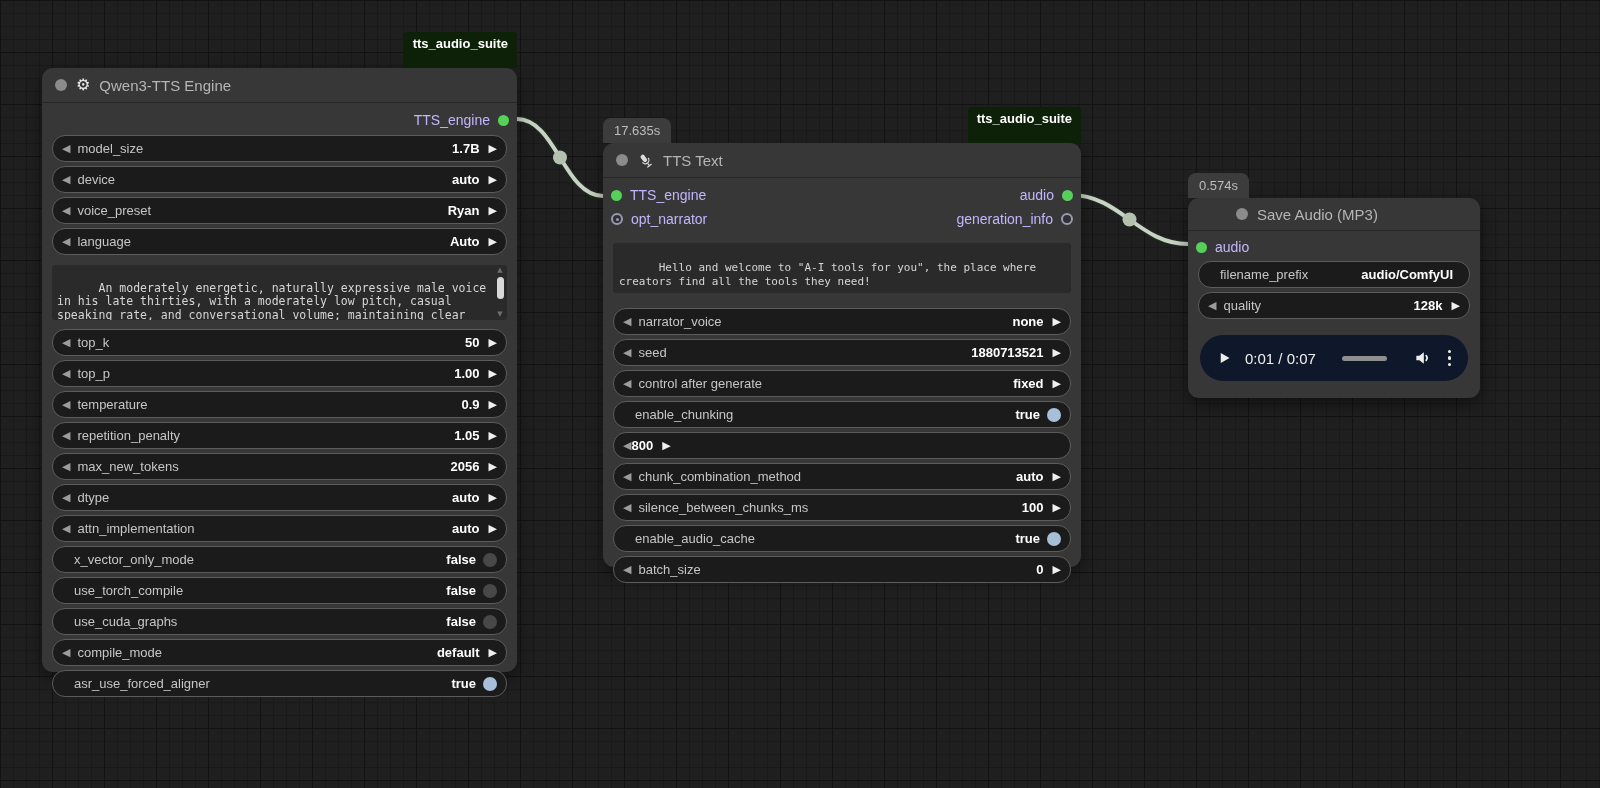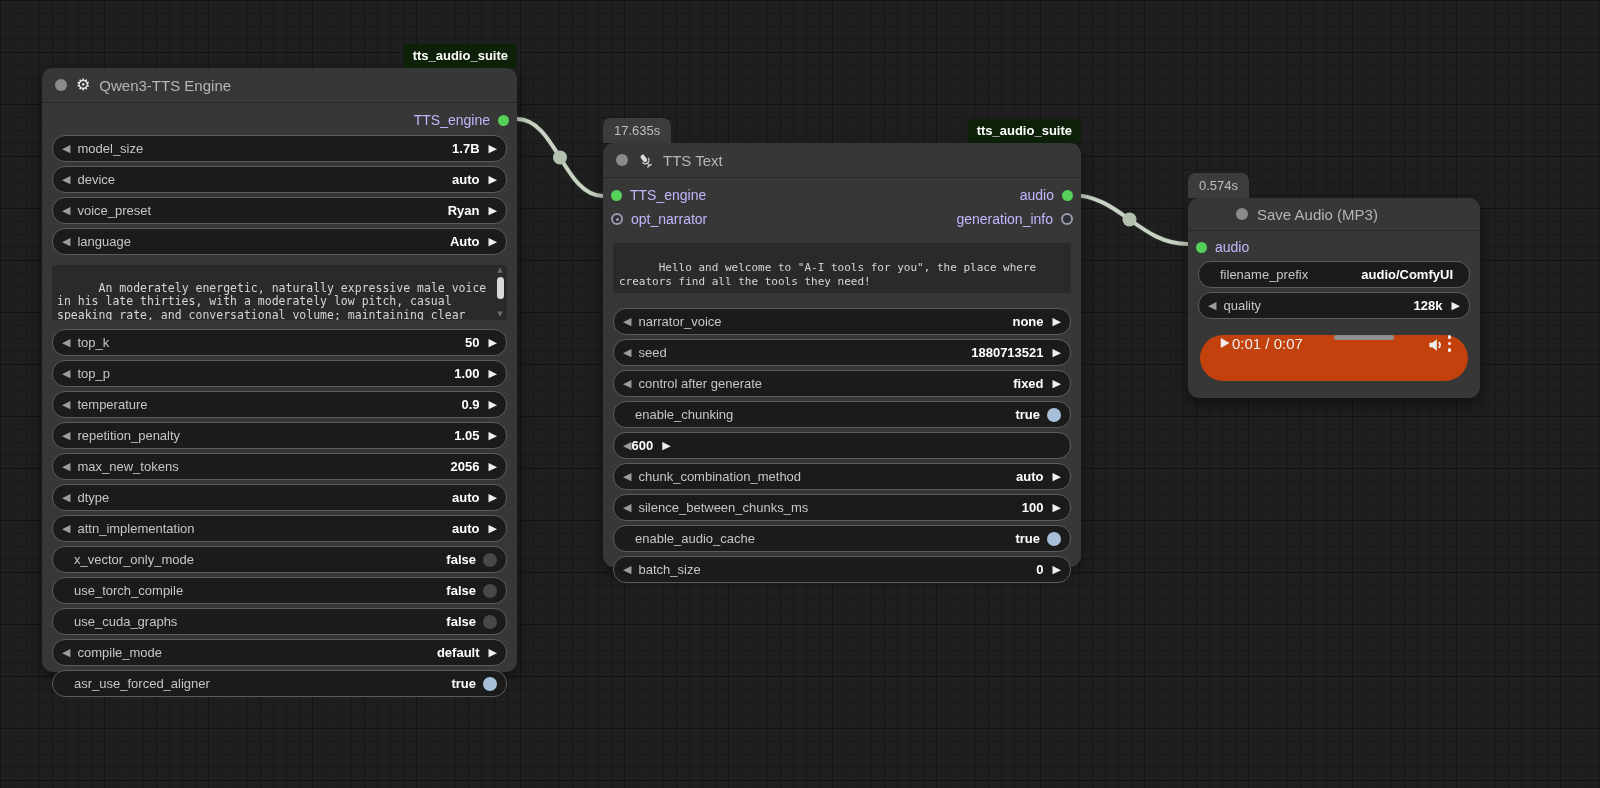--- a/index.html
+++ b/index.html
@@ -21,21 +21,21 @@
   .node{
     position:absolute;z-index:2;background:#373737;border-radius:11px;
     box-shadow:0 6px 16px rgba(0,0,0,.45);
   }
   .tbadge{
     position:absolute;bottom:100%;left:0;background:#3c3c3c;color:#bdbdbd;
     font-size:13px;padding:4px 11px 4px;border-radius:8px 8px 0 0;line-height:17px;
   }
   .cbadge{
     position:absolute;bottom:100%;right:0;background:#0d2008;color:#fff;
-    font-size:13px;font-weight:600;padding:3px 9px 4px;border-radius:4px 4px 0 0;line-height:17px;
+    font-size:13px;font-weight:600;padding:3px 9px 16px;border-radius:4px 4px 0 0;line-height:17px;
   }
   .nhead{display:flex;align-items:center;gap:9px;height:34px;padding:0 13px;
     border-bottom:1px solid rgba(0,0,0,.28);}
   .cdot{width:12px;height:12px;border-radius:50%;background:#8b8b8b;flex:0 0 auto;}
   .hicon{color:#e9e9e9;font-size:16px;line-height:1;font-family:"DejaVu Sans",sans-serif;}
   .ntitle{color:#b5b5b5;font-size:15px;white-space:nowrap;}
   
   .out-row{display:flex;align-items:center;justify-content:flex-end;height:30px;padding:2px 8px 0 0;gap:8px;}
   .ports{display:flex;justify-content:space-between;padding:7px 8px 2px;}
   .pcol{display:flex;flex-direction:column;gap:4px;}
@@ -64,22 +64,22 @@
   .prompt{position:relative;background:#2a2a2a;border-radius:3px;color:#d6d6d6;
     font-family:"DejaVu Sans Mono","Liberation Mono",monospace;
     overflow:hidden;white-space:pre-wrap;word-break:break-word;}
   .prompt.q{margin:10px 10px 9px;height:52px;font-size:11.5px;line-height:13.5px;padding:3px 16px 0 5px;}
   .prompt.t{margin:12px 10px 15px;height:46px;font-size:11px;line-height:14px;padding:4px 8px 0 6px;}
   .sbar{position:absolute;right:1px;top:1px;bottom:1px;width:12px;display:flex;flex-direction:column;align-items:center;}
   .sarrow{color:#6e6e6e;font-size:7px;line-height:9px;font-family:"DejaVu Sans",sans-serif;}
   .sarrow.dn{margin-top:auto;}
   .sthumb{width:7px;height:22px;background:#d9d9d9;border-radius:3.5px;margin-top:2px;}
   
-  .player{height:46px;border-radius:23px;background:#c2410c;display:flex;align-items:flex-start;
-    padding:0 17px;margin:16px 12px 0;}
+  .player{height:46px;border-radius:23px;background:#0f172a;display:flex;align-items:center;
+    padding:0 17px;gap:13px;margin:16px 12px 0;}
   .ptime{color:#f0f0f0;font-size:15px;white-space:nowrap;}
   .pbar{width:60px;height:5px;border-radius:3px;background:#8f8f8f;overflow:hidden;}
   .pfill{height:100%;background:#f0f0f0;border-radius:3px;}
   .kebab{display:flex;flex-direction:column;gap:3px;margin-left:2px;}
   .kebab i{width:3.5px;height:3.5px;border-radius:50%;background:#f0f0f0;}
   .picon{display:flex;align-items:center;justify-content:center;}
   .spacer{flex:1;}
 </style>
 </head>
 <body>
@@ -271,21 +271,21 @@
           <span class="wvalue">fixed</span>
           <span class="arr r">▶</span>
         </div>
         <div class="widget w-toggle">
           <span class="wlabel">enable_chunking</span>
           <span class="wvalue">true</span>
           <span class="tdot on"></span>
         </div>
         <div class="widget w-number">
           <span class="arr l">◀</span>
-          <span class="wvalue">600</span>
+          <span class="wvalue">800</span>
           <span class="arr r">▶</span>
         </div>
         <div class="widget w-combo">
           <span class="arr l">◀</span>
           <span class="wlabel">chunk_combination_method</span>
           <span class="wvalue">auto</span>
           <span class="arr r">▶</span>
         </div>
         <div class="widget w-number">
           <span class="arr l">◀</span>

